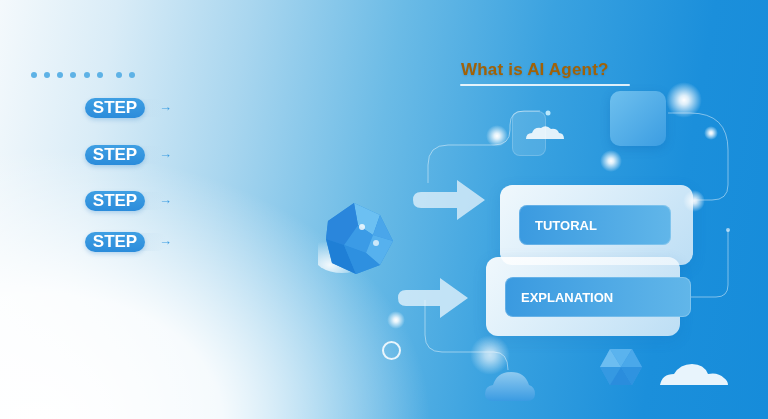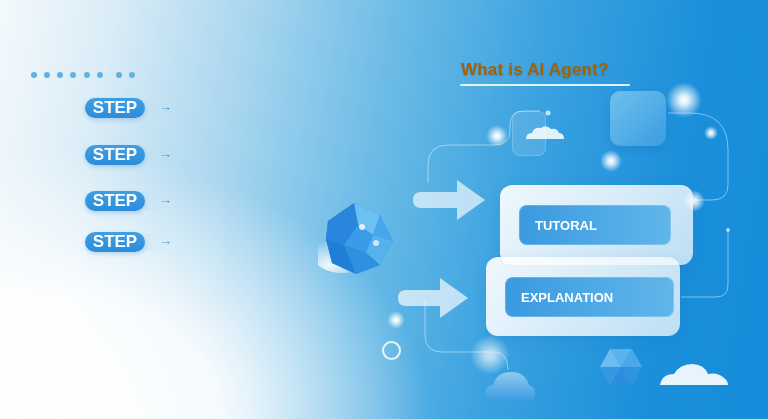--- a/index.html
+++ b/index.html
@@ -154,21 +154,21 @@
   <path d="M8 14 L44 14 L44 2 L72 22 L44 42 L44 30 L8 30 Q0 30 0 22 Q0 14 8 14 Z" fill="rgba(235,245,252,0.72)"></path>
 </svg>
 <svg class="big-arrow" style="left:398px;top:276px" width="72" height="44" viewBox="0 0 72 44">
   <path d="M8 14 L42 14 L42 2 L70 22 L42 42 L42 30 L8 30 Q0 30 0 22 Q0 14 8 14 Z" fill="rgba(240,248,253,0.72)"></path>
 </svg>
 
 <div class="layer card-outer" style="left:500px;top:161px;width:193px;height:80px;margin-top:24px;">
   <div class="card-inner" style="left:19px;top:20px;width:152px;height:40px;">TUTORAL</div>
 </div>
 <div class="layer card-outer" style="left:486px;top:257px;width:194px;height:79px;">
-  <div class="card-inner" style="left:19px;top:20px;width:169px;height:40px;">EXPLANATION</div>
+  <div class="card-inner" style="left:19px;top:20px;width:186px;height:40px;">EXPLANATION</div>
 </div>
 
 <svg class="layer" style="left:318px;top:195px" width="80" height="82" viewBox="0 0 80 82">
   <defs>
     <radialGradient id="crglow" cx="30%" cy="80%" r="60%">
       <stop offset="0%" stop-color="#ffffff" stop-opacity="0.9"></stop>
       <stop offset="100%" stop-color="#ffffff" stop-opacity="0"></stop>
     </radialGradient>
   </defs>
   <ellipse cx="24" cy="58" rx="30" ry="20" fill="url(#crglow)"></ellipse>

